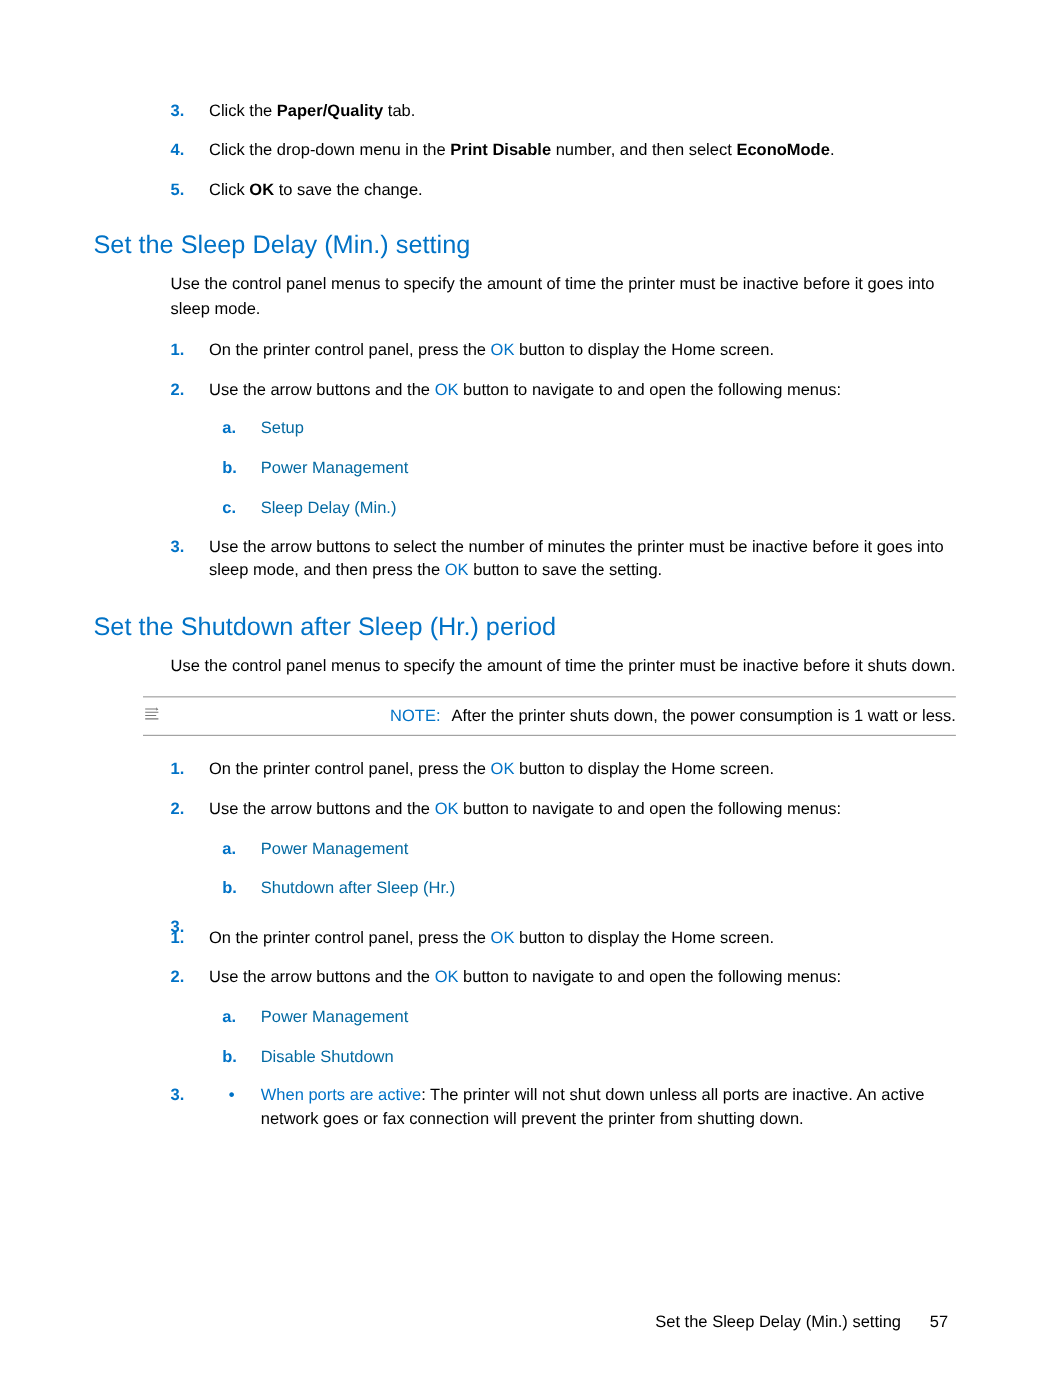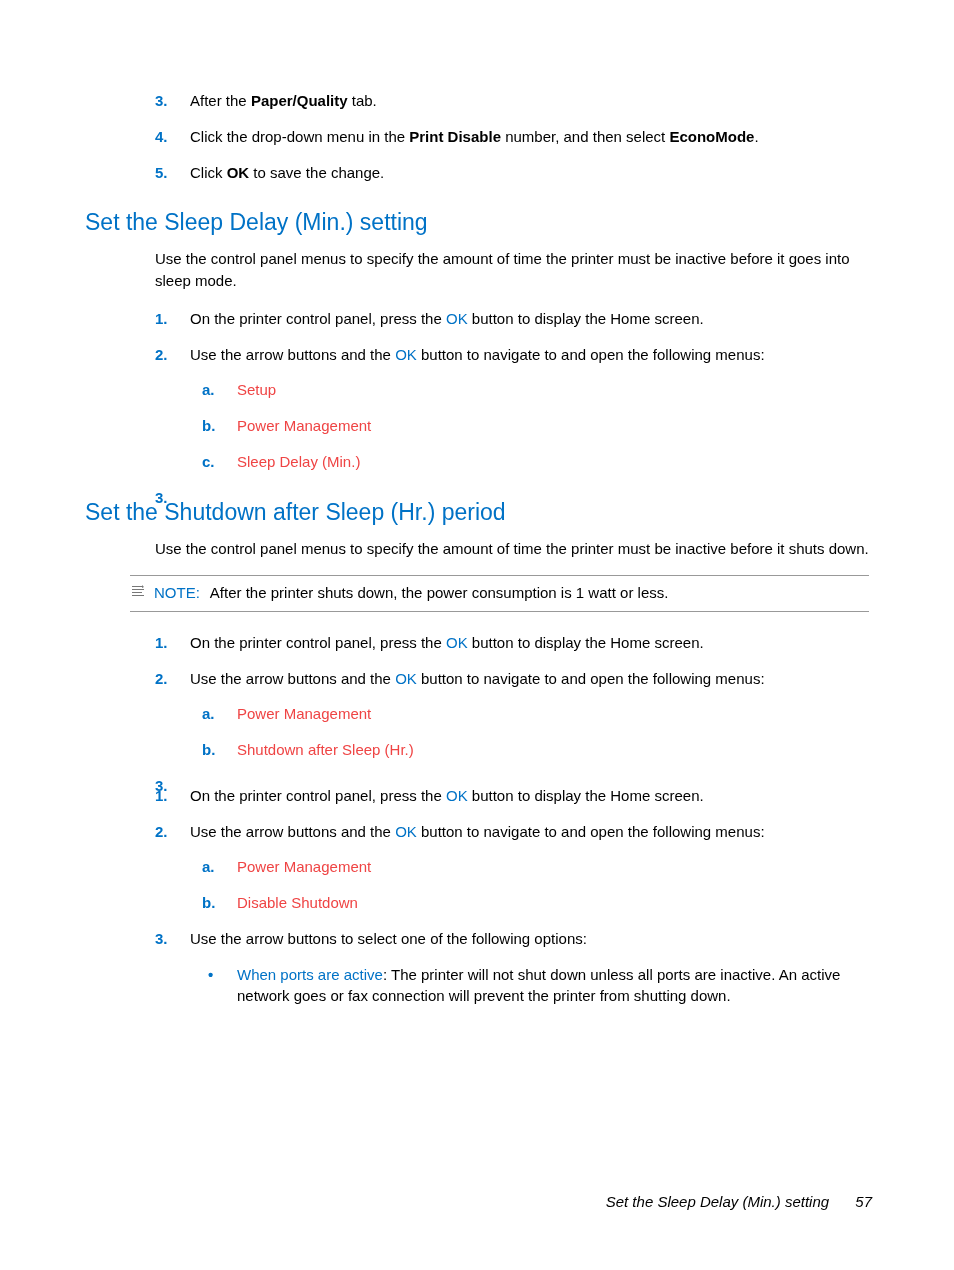--- a/index.html
+++ b/index.html
@@ -47,21 +47,21 @@
     line-height: 1.45;
   }
   .sub-ol > li .letter {
     position: absolute;
     left: 0;
     top: 0;
     color: #0072c6;
     font-weight: bold;
   }
   .sub-ol .link-text {
-    color: #ef4444;
+    color: #0369a1;
   }
   .sub-ul {
     margin: 14px 0 0 12px;
     padding: 0;
     list-style: none;
   }
   .sub-ul > li {
     position: relative;
     padding-left: 35px;
     margin-bottom: 14px;
@@ -86,54 +86,54 @@
   }
   .note-box {
     border-top: 1px solid #999;
     border-bottom: 1px solid #999;
     margin: 0 0 20px 45px;
     padding: 6px 0 6px 0;
     display: flex;
     align-items: flex-start;
     gap: 8px;
     line-height: 1.4;
+    justify-content: space-between;
   }
   .note-icon {
     display: inline-block;
     font-size: 14px;
     color: #666;
     margin-top: 1px;
   }
   .note-label {
     color: #0072c6;
     font-weight: normal;
     margin-right: 10px;
   }
   .blue-inline { color: #0072c6; }
   .footer {
     position: absolute;
     bottom: 60px;
-    right: 82px;
+    right: 92px;
     font-size: 15px;
-    font-style: italic;
   }
   .footer .page-num {
     margin-left: 22px;
   }
 </style>
 </head>
 <body>
 
 <div class="page">
 
   <ul class="ol-main">
     <li>
       <span class="num">3.</span>
       <span>
-        <span>After the </span><b>Paper/Quality</b><span> tab.</span>
+        <span>Click the </span><b>Paper/Quality</b><span> tab.</span>
       </span>
     </li>
     <li>
       <span class="num">4.</span>
       <span>
         <span>Click the drop-down menu in the </span><b>Print Disable</b><span> number, and then select </span><b>EconoMode</b><span>.</span>
       </span>
     </li>
     <li>
       <span class="num">5.</span>
@@ -154,20 +154,21 @@
       <span class="num">2.</span>
       <span><span>Use the arrow buttons and the </span><span class="blue-inline">OK</span><span> button to navigate to and open the following menus:</span></span>
       <ul class="sub-ol">
         <li><span class="letter">a.</span><span class="link-text">Setup</span></li>
         <li><span class="letter">b.</span><span class="link-text">Power Management</span></li>
         <li><span class="letter">c.</span><span class="link-text">Sleep Delay (Min.)</span></li>
       </ul>
     </li>
     <li>
       <span class="num">3.</span>
+      <span><span>Use the arrow buttons to select the number of minutes the printer must be inactive before it goes into sleep mode, and then press the </span><span class="blue-inline">OK</span><span> button to save the setting.</span></span>
     </li>
   </ul>
 
   <h2 class="section-heading">Set the Shutdown after Sleep (Hr.) period</h2>
   <p class="intro-para">Use the control panel menus to specify the amount of time the printer must be inactive before it shuts down.</p>
   <div class="note-box">
     <span class="note-icon">
       <svg width="16" height="16" viewBox="0 0 16 16">
           <path d="M2 3h10v1H2zM2 6h12v1H2zM2 9h10v1H2zM2 12h12v1H2z" fill="#777"></path>
           <path d="M12 2l2 2-2 1z" fill="#777"></path>
@@ -203,21 +204,20 @@
     <li>
       <span class="num">2.</span>
       <span><span>Use the arrow buttons and the </span><span class="blue-inline">OK</span><span> button to navigate to and open the following menus:</span></span>
       <ul class="sub-ol">
         <li><span class="letter">a.</span><span class="link-text">Power Management</span></li>
         <li><span class="letter">b.</span><span class="link-text">Disable Shutdown</span></li>
       </ul>
     </li>
     <li>
       <span class="num">3.</span>
-      <span>Use the arrow buttons to select one of the following options:</span>
       <ul class="sub-ul">
         <li>
           <span class="bullet">•</span>
           <span><span class="blue-inline">When ports are active</span><span>: The printer will not shut down unless all ports are inactive. An active network goes or fax connection will prevent the printer from shutting down.</span></span>
         </li>
       </ul>
     </li>
   </ul>
 
   <div class="footer">

